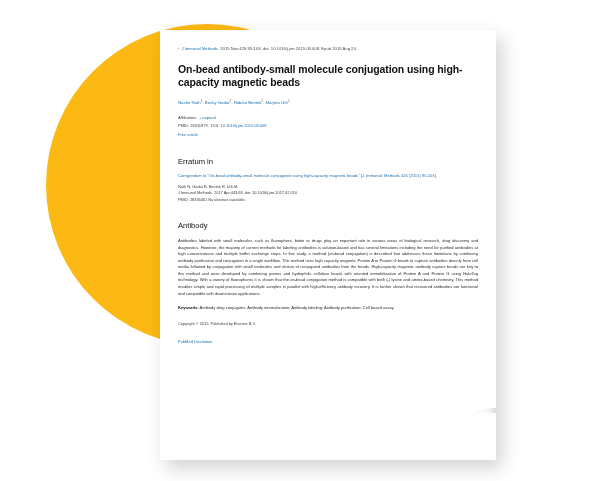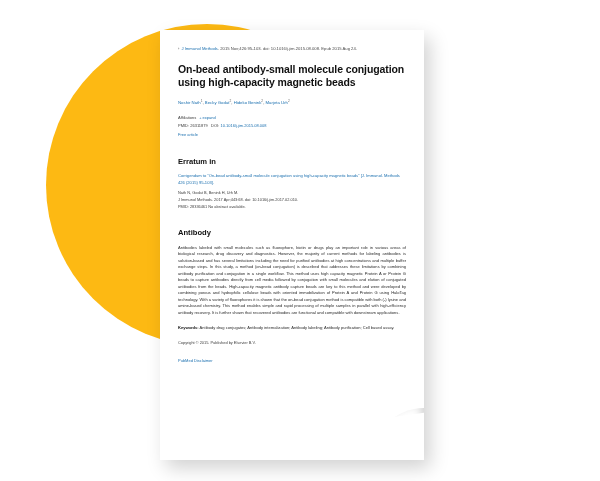--- a/index.html
+++ b/index.html
@@ -31,21 +31,21 @@
     height: 322px;
     border-radius: 50%;
     background: #FDB913;
   }
 
   
   #paper {
     position: absolute;
     left: 160px;
     top: 30px;
-    width: 264px;
+    width: 336px;
     height: 430px;
     background: #ffffff;
     box-shadow: 6px 8px 18px rgba(0,0,0,0.18);
     overflow: hidden;
     padding: 16px 18px 0 18px;
   }
   
   #paper-curl {
     position: absolute;
     right: 0;
@@ -105,21 +105,21 @@
     font-size: 4.0px;
     color: #3d3d3d;
     margin-bottom: 2.5px;
   }
   .meta-row .plus { color: #1a6faf; margin-left: 3px; }
   .meta-row .dlink { color: #1a6faf; }
   .free { color: #1a6faf; font-size: 4.0px; margin-top: 3px; margin-bottom: 10px;}
 
   h2.section {
     font-size: 7.6px;
-    font-weight: bold;
+    font-weight: normal;
     color: #111111;
     margin: 17px 0 6px 0;
   }
 
   .erratum-link {
     font-size: 4.1px;
     color: #1a6faf;
     line-height: 1.55;
     margin-bottom: 4px;
   }

